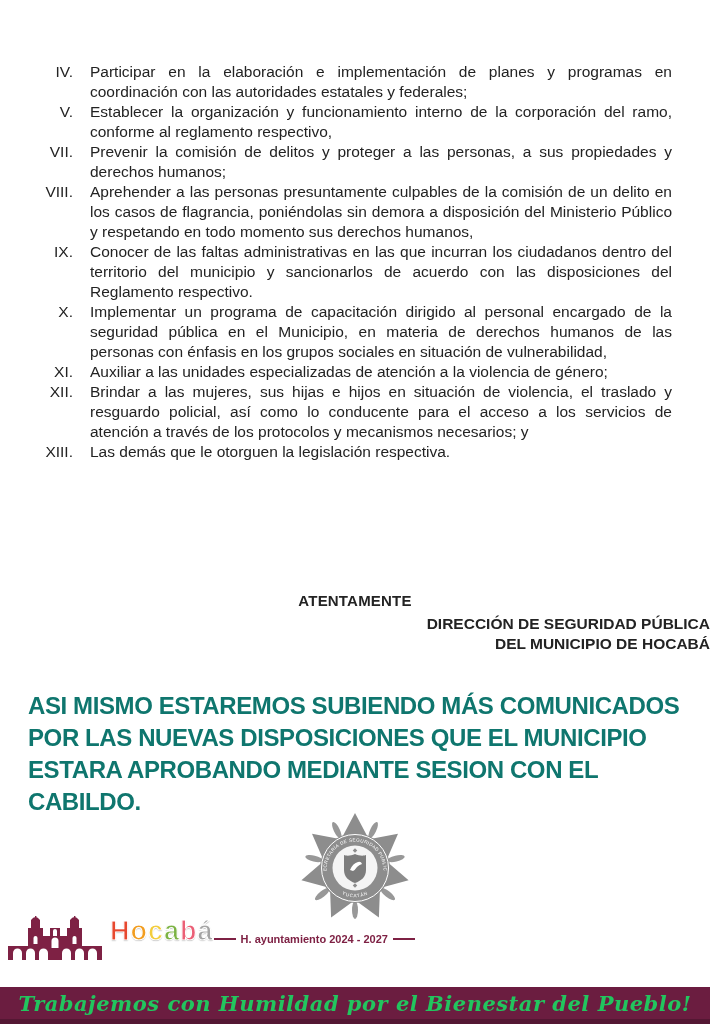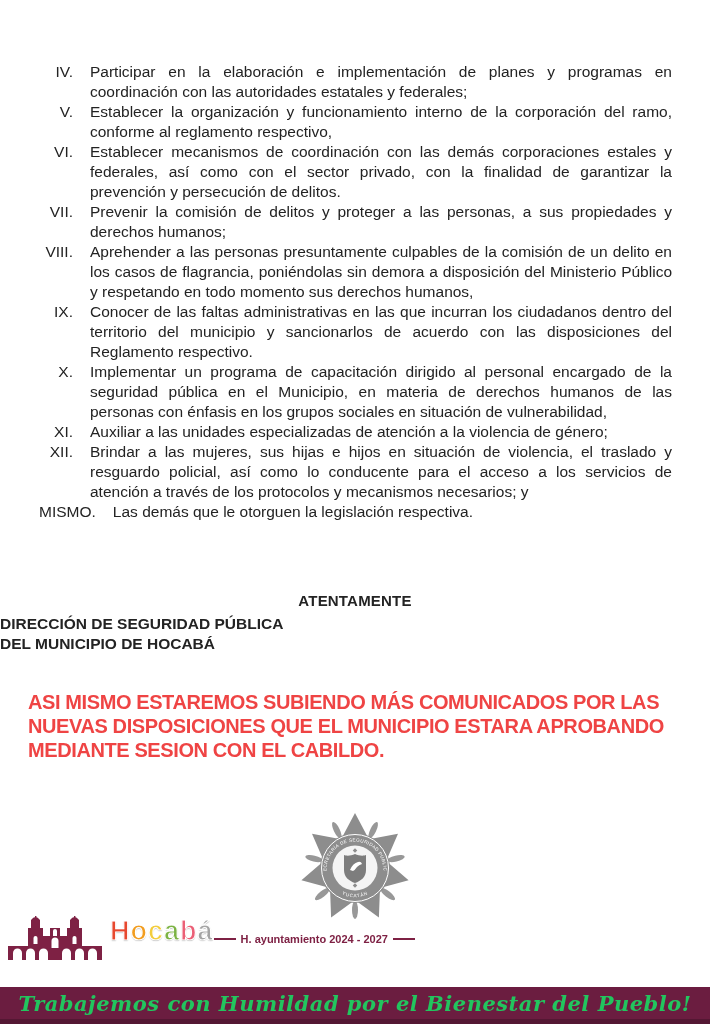--- a/index.html
+++ b/index.html
@@ -49,37 +49,37 @@
     font-weight: bold;
     font-size: 15px;
     letter-spacing: 0.2px;
     margin-top: 36px;
   }
   .signature {
     position: absolute;
     top: 614px;
     left: 0;
     width: 100%;
-    text-align: left;
+    text-align: right;
     font-weight: bold;
     font-size: 15.5px;
     line-height: 20px;
   }
 
   
   .announcement {
     position: absolute;
     top: 690px;
     left: 28px;
     width: 652px;
     font-weight: bold;
-    font-size: 20px;
-    line-height: 24px;
+    font-size: 24px;
+    line-height: 32px;
     letter-spacing: -0.4px;
-    color: #ef4444;
+    color: #0f766e;
   }
 
   
   .emblem {
     position: absolute;
     top: 808px;
     left: 0;
     width: 100%;
     display: flex;
     justify-content: center;
@@ -149,24 +149,20 @@
   <div class="doc-list">
     <div class="doc-item">
       <span class="numeral">IV.</span>
       <span class="item-text">Participar en la elaboración e implementación de planes y programas en coordinación con las autoridades estatales y federales;</span>
     </div>
     <div class="doc-item">
       <span class="numeral">V.</span>
       <span class="item-text">Establecer la organización y funcionamiento interno de la corporación del ramo, conforme al reglamento respectivo,</span>
     </div>
     <div class="doc-item">
-      <span class="numeral">VI.</span>
-      <span class="item-text">Establecer mecanismos de coordinación con las demás corporaciones estales y federales, así como con el sector privado, con la finalidad de garantizar la prevención y persecución de delitos.</span>
-    </div>
-    <div class="doc-item">
       <span class="numeral">VII.</span>
       <span class="item-text">Prevenir la comisión de delitos y proteger a las personas, a sus propiedades y derechos humanos;</span>
     </div>
     <div class="doc-item">
       <span class="numeral">VIII.</span>
       <span class="item-text">Aprehender a las personas presuntamente culpables de la comisión de un delito en los casos de flagrancia, poniéndolas sin demora a disposición del Ministerio Público y respetando en todo momento sus derechos humanos,</span>
     </div>
     <div class="doc-item">
       <span class="numeral">IX.</span>
       <span class="item-text">Conocer de las faltas administrativas en las que incurran los ciudadanos dentro del territorio del municipio y sancionarlos de acuerdo con las disposiciones del Reglamento respectivo.</span>
@@ -177,21 +173,21 @@
     </div>
     <div class="doc-item">
       <span class="numeral">XI.</span>
       <span class="item-text">Auxiliar a las unidades especializadas de atención a la violencia de género;</span>
     </div>
     <div class="doc-item">
       <span class="numeral">XII.</span>
       <span class="item-text">Brindar a las mujeres, sus hijas e hijos en situación de violencia, el traslado y resguardo policial, así como lo conducente para el acceso a los servicios de atención a través de los protocolos y mecanismos necesarios; y</span>
     </div>
     <div class="doc-item">
-      <span class="numeral">MISMO.</span>
+      <span class="numeral">XIII.</span>
       <span class="item-text">Las demás que le otorguen la legislación respectiva.</span>
     </div>
   </div>
 
   <div class="closing">ATENTAMENTE</div>
 
   <div class="signature">
     <div>DIRECCIÓN DE SEGURIDAD PÚBLICA</div>
     <div>DEL MUNICIPIO DE HOCABÁ</div>
   </div>

